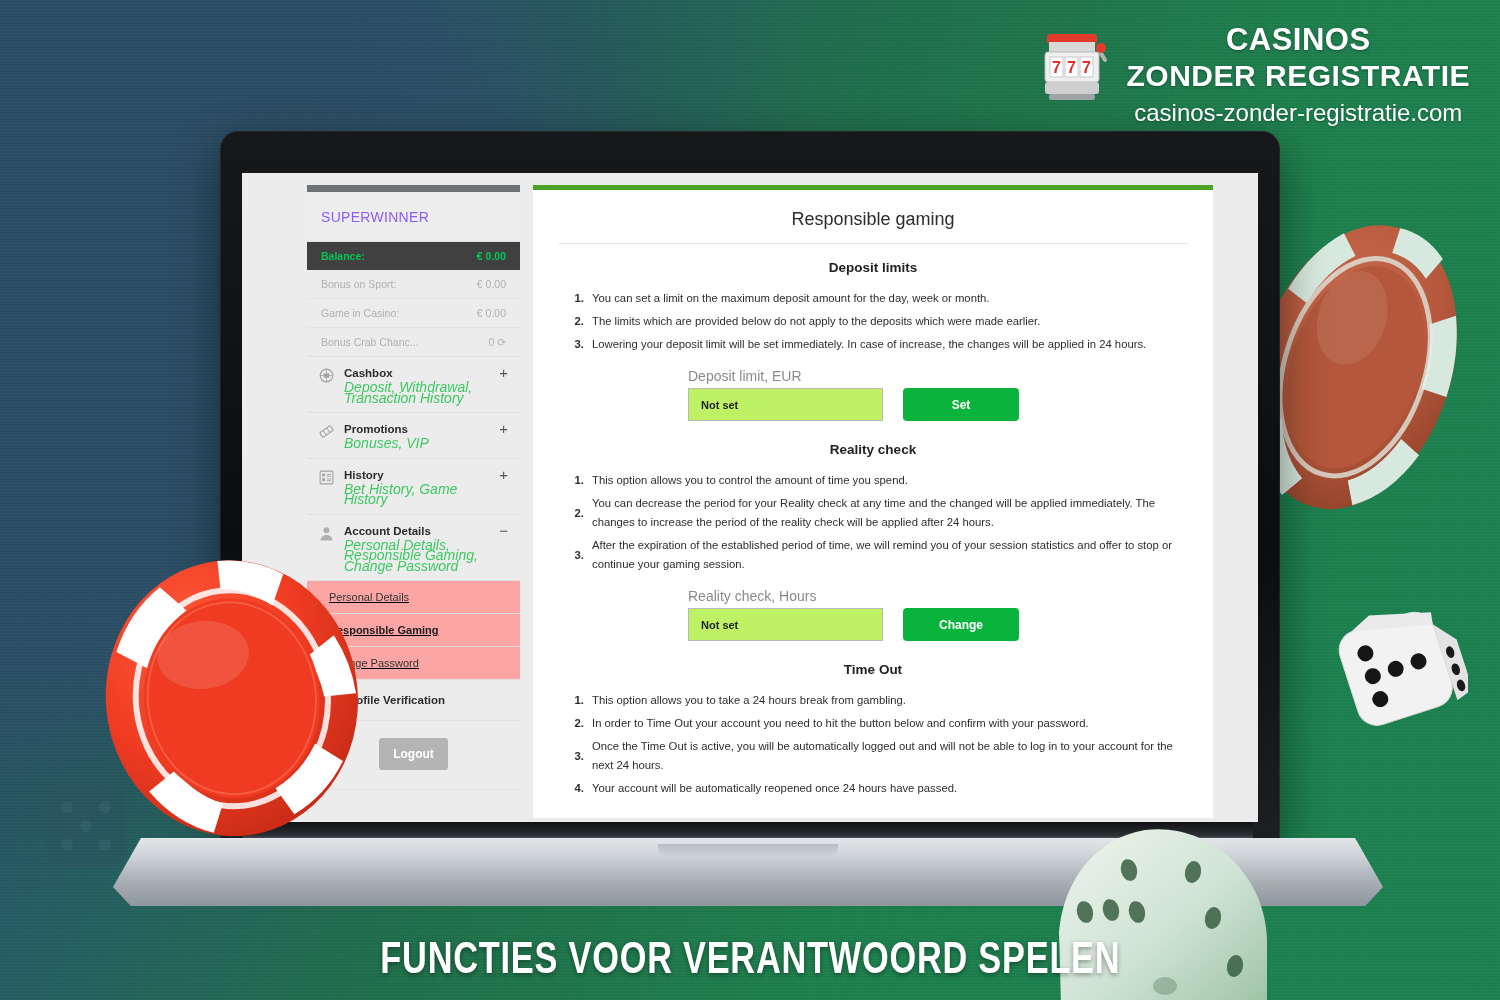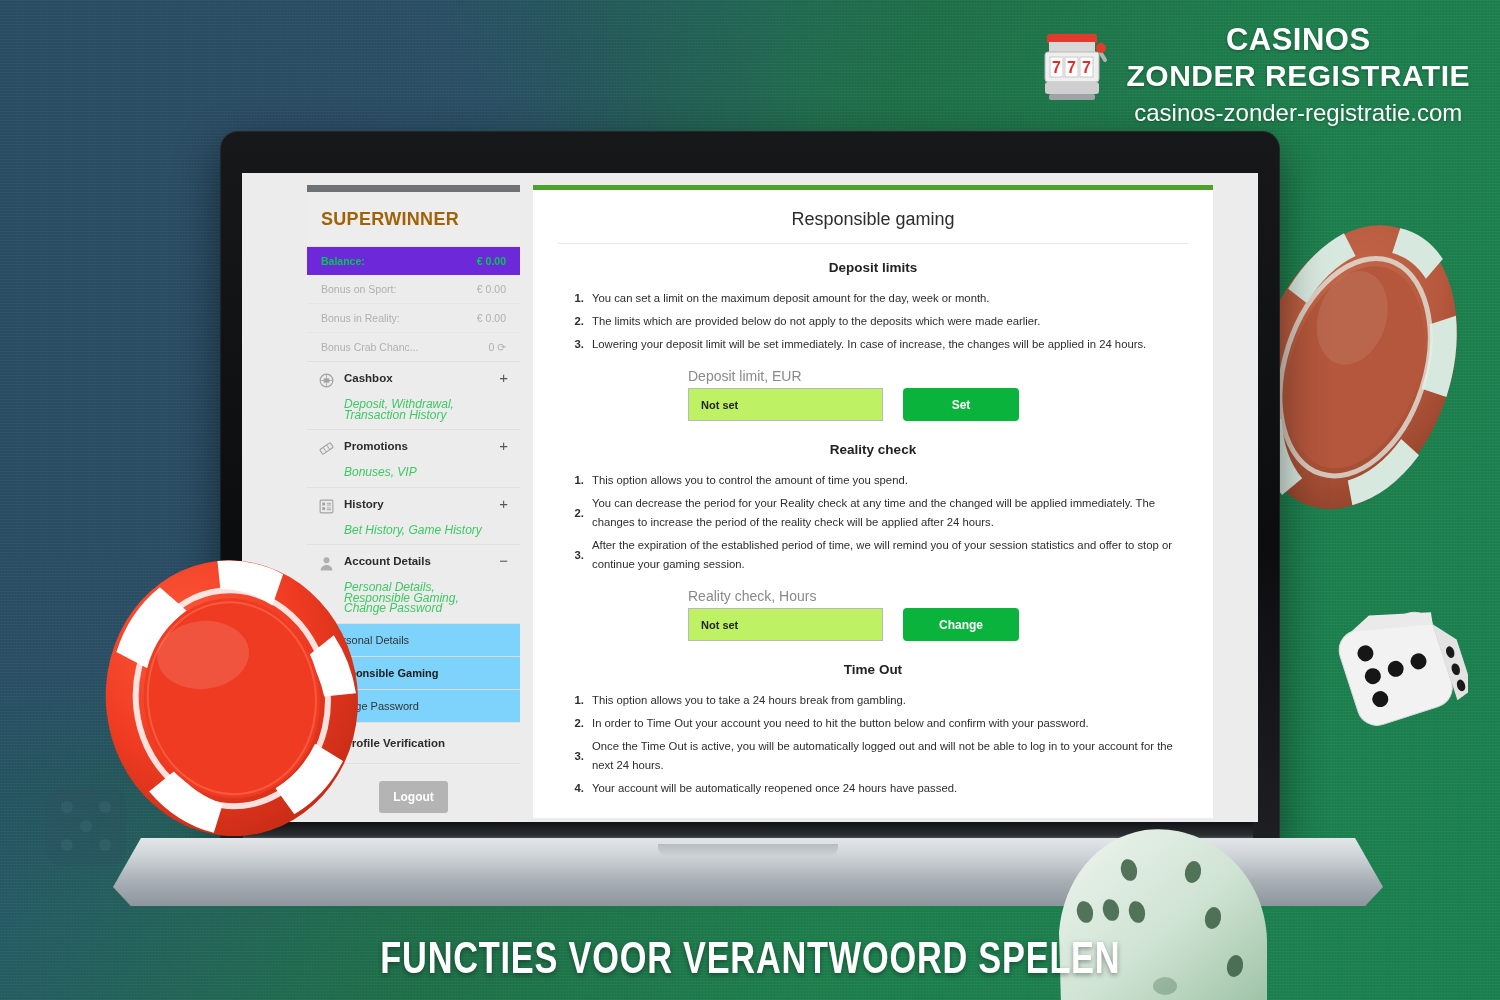--- a/index.html
+++ b/index.html
@@ -78,38 +78,38 @@
 
   
   #page { position: absolute; inset: 0; background: #ececec; display: flex; }
   #page-inner { display: flex; width: 100%; padding: 0 0 0 0; }
 
   
   #sidebar-col { width: 278px; flex: none; padding: 12px 0 0 65px; }
   #sidebar { width: 213px; font-size: 11px; }
   #topbar-grey { height: 7px; background: #6e7275; }
   #site-title-box { background: #ededed; padding: 17px 14px 16px 14px; border-bottom: 1px solid #e3e3e3; }
-  #site-title { font-size: 18px; color: #a16207; letter-spacing: .3px; font-weight: bold; }
+  #site-title { font-size: 14px; color: #8b5cf6; letter-spacing: .3px; }
 
   .bal-row { display: flex; justify-content: space-between; align-items: center;
     padding: 8px 14px; font-size: 10.5px; }
-  .bal-row.primary { background: #6d28d9; color: #00c853; font-weight: bold; text-align: center; }
+  .bal-row.primary { background: #404040; color: #00c853; font-weight: bold; text-align: center; }
   .bal-row.muted { color: #b0b0b0; background: #ececec; }
   .bal-row.muted + .bal-row.muted { border-top: 1px solid #e4e4e4; }
 
   .nav-group { border-top: 1px solid #e0e0e0; background: #ececec; }
   .nav-item { display: flex; align-items: flex-start; gap: 9px; padding: 9px 12px 9px 11px;
     border-bottom: 1px solid #e0e0e0; position: relative; background: #ececec; }
   .nav-ico { width: 17px; height: 17px; flex: none; margin-top: 1px; opacity: .62; }
   .nav-body { flex: 1; min-width: 0; }
   .nav-title { font-size: 11.5px; font-weight: bold; color: #2b2b2b; line-height: 14px; }
-  .nav-sub { font-size: 12px; font-style: italic; color: #3cc962; line-height: 10.5px; margin-top: 14px; }
+  .nav-sub { font-size: 14px; font-style: italic; color: #3cc962; line-height: 10.5px; margin-top: 2px; }
   .nav-plus { font-size: 15px; color: #555; line-height: 14px; margin-left: 4px; font-weight: 300; }
 
-  .sub-list { background: #7dd3fc; padding: 0 0 0 0; }
+  .sub-list { background: #fca5a5; padding: 0 0 0 0; text-decoration: underline; }
   .sub-item { padding: 10px 14px 10px 22px; font-size: 11px; color: #333; }
   .sub-item + .sub-item { border-top: 1px solid #dcdcdc; }
   .sub-item.active { font-weight: bold; color: #1b1b1b; }
 
   .verify-row { display: flex; align-items: center; gap: 9px; padding: 11px 12px 11px 11px;
     background: #ececec; border-top: 1px solid #e0e0e0; border-bottom: 1px solid #e0e0e0; }
   .verify-label { font-size: 11.5px; font-weight: bold; color: #2b2b2b; }
 
   #logout-wrap { background: #ececec; padding: 17px 0 19px 0; text-align: center;
     border-bottom: 1px solid #e0e0e0; }
@@ -214,21 +214,21 @@
 
               <div class="bal-row primary">
                 <span>Balance:</span>
                 <span>€ 0.00</span>
               </div>
               <div class="bal-row muted">
                 <span>Bonus on Sport:</span>
                 <span>€ 0.00</span>
               </div>
               <div class="bal-row muted">
-                <span>Bonus in Reality:</span>
+                <span>Game in Casino:</span>
                 <span>€ 0.00</span>
               </div>
               <div class="bal-row muted">
                 <span>Bonus Crab Chanc...</span>
                 <span>0 ⟳</span>
               </div>
 
               <div class="nav-group">
 
                 <div class="nav-item">

